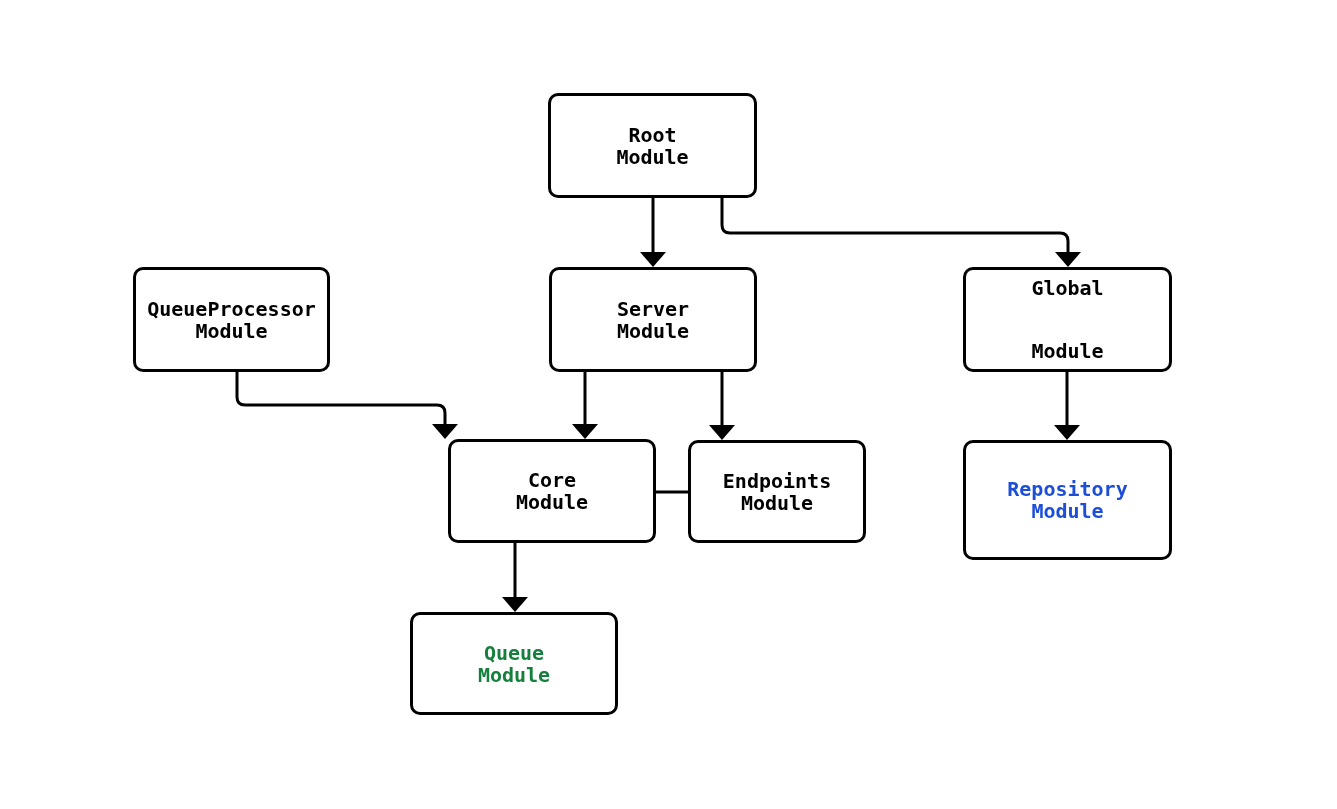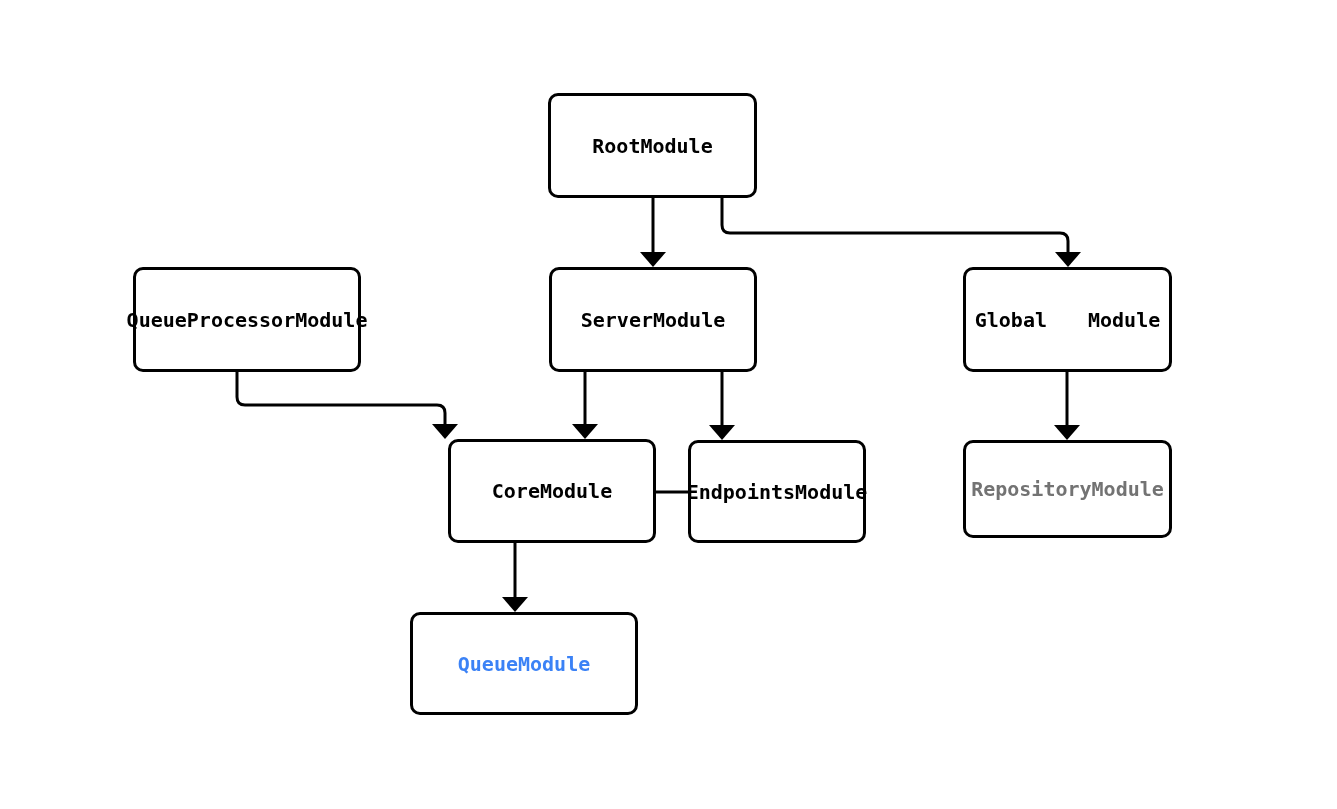--- a/index.html
+++ b/index.html
@@ -22,20 +22,21 @@
     width: 1337px;
     height: 809px;
   }
   .node {
     position: absolute;
     box-sizing: border-box;
     background: #ffffff;
     border: 3px solid #000000;
     border-radius: 10px;
     display: flex;
+    flex-direction: column;
     align-items: center;
     justify-content: center;
     text-align: center;
     font-weight: bold;
     font-size: 20px;
     line-height: 22px;
     color: #000000;
   }
 </style>
 </head>
@@ -58,42 +59,42 @@
       <path d="M 688 492 L 634 492" fill="none" stroke="#000000" stroke-width="3"></path>
       <polygon points="619,492 634,479 634,505" fill="#000000"></polygon>
       <path d="M 515 543 L 515 597" fill="none" stroke="#000000" stroke-width="3"></path>
       <polygon points="515,612 502,597 528,597" fill="#000000"></polygon>
     </svg>
   <div>
       <div class="node" style="left: 548px; top: 93px; width: 209px; height: 105px; border-color: rgb(0, 0, 0); background: rgb(255, 255, 255); color: rgb(0, 0, 0);">
         <div>Root</div>
         <div>Module</div>
       </div>
-      <div class="node" style="left: 133px; top: 267px; width: 228px; height: 105px; border-color: rgb(0, 0, 0); background: rgb(255, 255, 255); color: rgb(0, 0, 0);">
+      <div class="node" style="left: 133px; top: 267px; width: 197px; height: 105px; border-color: rgb(0, 0, 0); background: rgb(255, 255, 255); color: rgb(0, 0, 0);">
         <div>QueueProcessor</div>
         <div>Module</div>
       </div>
       <div class="node" style="left: 549px; top: 267px; width: 208px; height: 105px; border-color: rgb(0, 0, 0); background: rgb(255, 255, 255); color: rgb(0, 0, 0);">
         <div>Server</div>
         <div>Module</div>
       </div>
       <div class="node" style="left: 963px; top: 267px; width: 209px; height: 105px; border-color: rgb(0, 0, 0); background: rgb(255, 255, 255); color: rgb(0, 0, 0); gap: 41px;">
         <div>Global</div>
         <div>Module</div>
       </div>
       <div class="node" style="left: 411px; top: 439px; width: 208px; height: 104px; border-color: rgb(0, 0, 0); background: rgb(255, 255, 255); color: rgb(0, 0, 0); margin-left: 37px;">
         <div>Core</div>
         <div>Module</div>
       </div>
       <div class="node" style="left: 688px; top: 440px; width: 178px; height: 103px; border-color: rgb(0, 0, 0); background: rgb(255, 255, 255); color: rgb(0, 0, 0);">
         <div>Endpoints</div>
         <div>Module</div>
       </div>
-      <div class="node" style="left: 963px; top: 440px; width: 209px; height: 98px; border-color: rgb(0, 0, 0); background: rgb(255, 255, 255); color: #737373;">
+      <div class="node" style="left: 963px; top: 440px; width: 209px; height: 120px; border-color: rgb(0, 0, 0); background: rgb(255, 255, 255); color: #1d4ed8;">
         <div>Repository</div>
         <div>Module</div>
       </div>
-      <div class="node" style="left: 410px; top: 612px; width: 228px; height: 103px; border-color: rgb(0, 0, 0); background: rgb(255, 255, 255); color: #3b82f6;">
+      <div class="node" style="left: 410px; top: 612px; width: 208px; height: 103px; border-color: rgb(0, 0, 0); background: rgb(255, 255, 255); color: #15803d;">
         <div>Queue</div>
         <div>Module</div>
       </div>
     </div>
 </div>
 
 </body></html>

